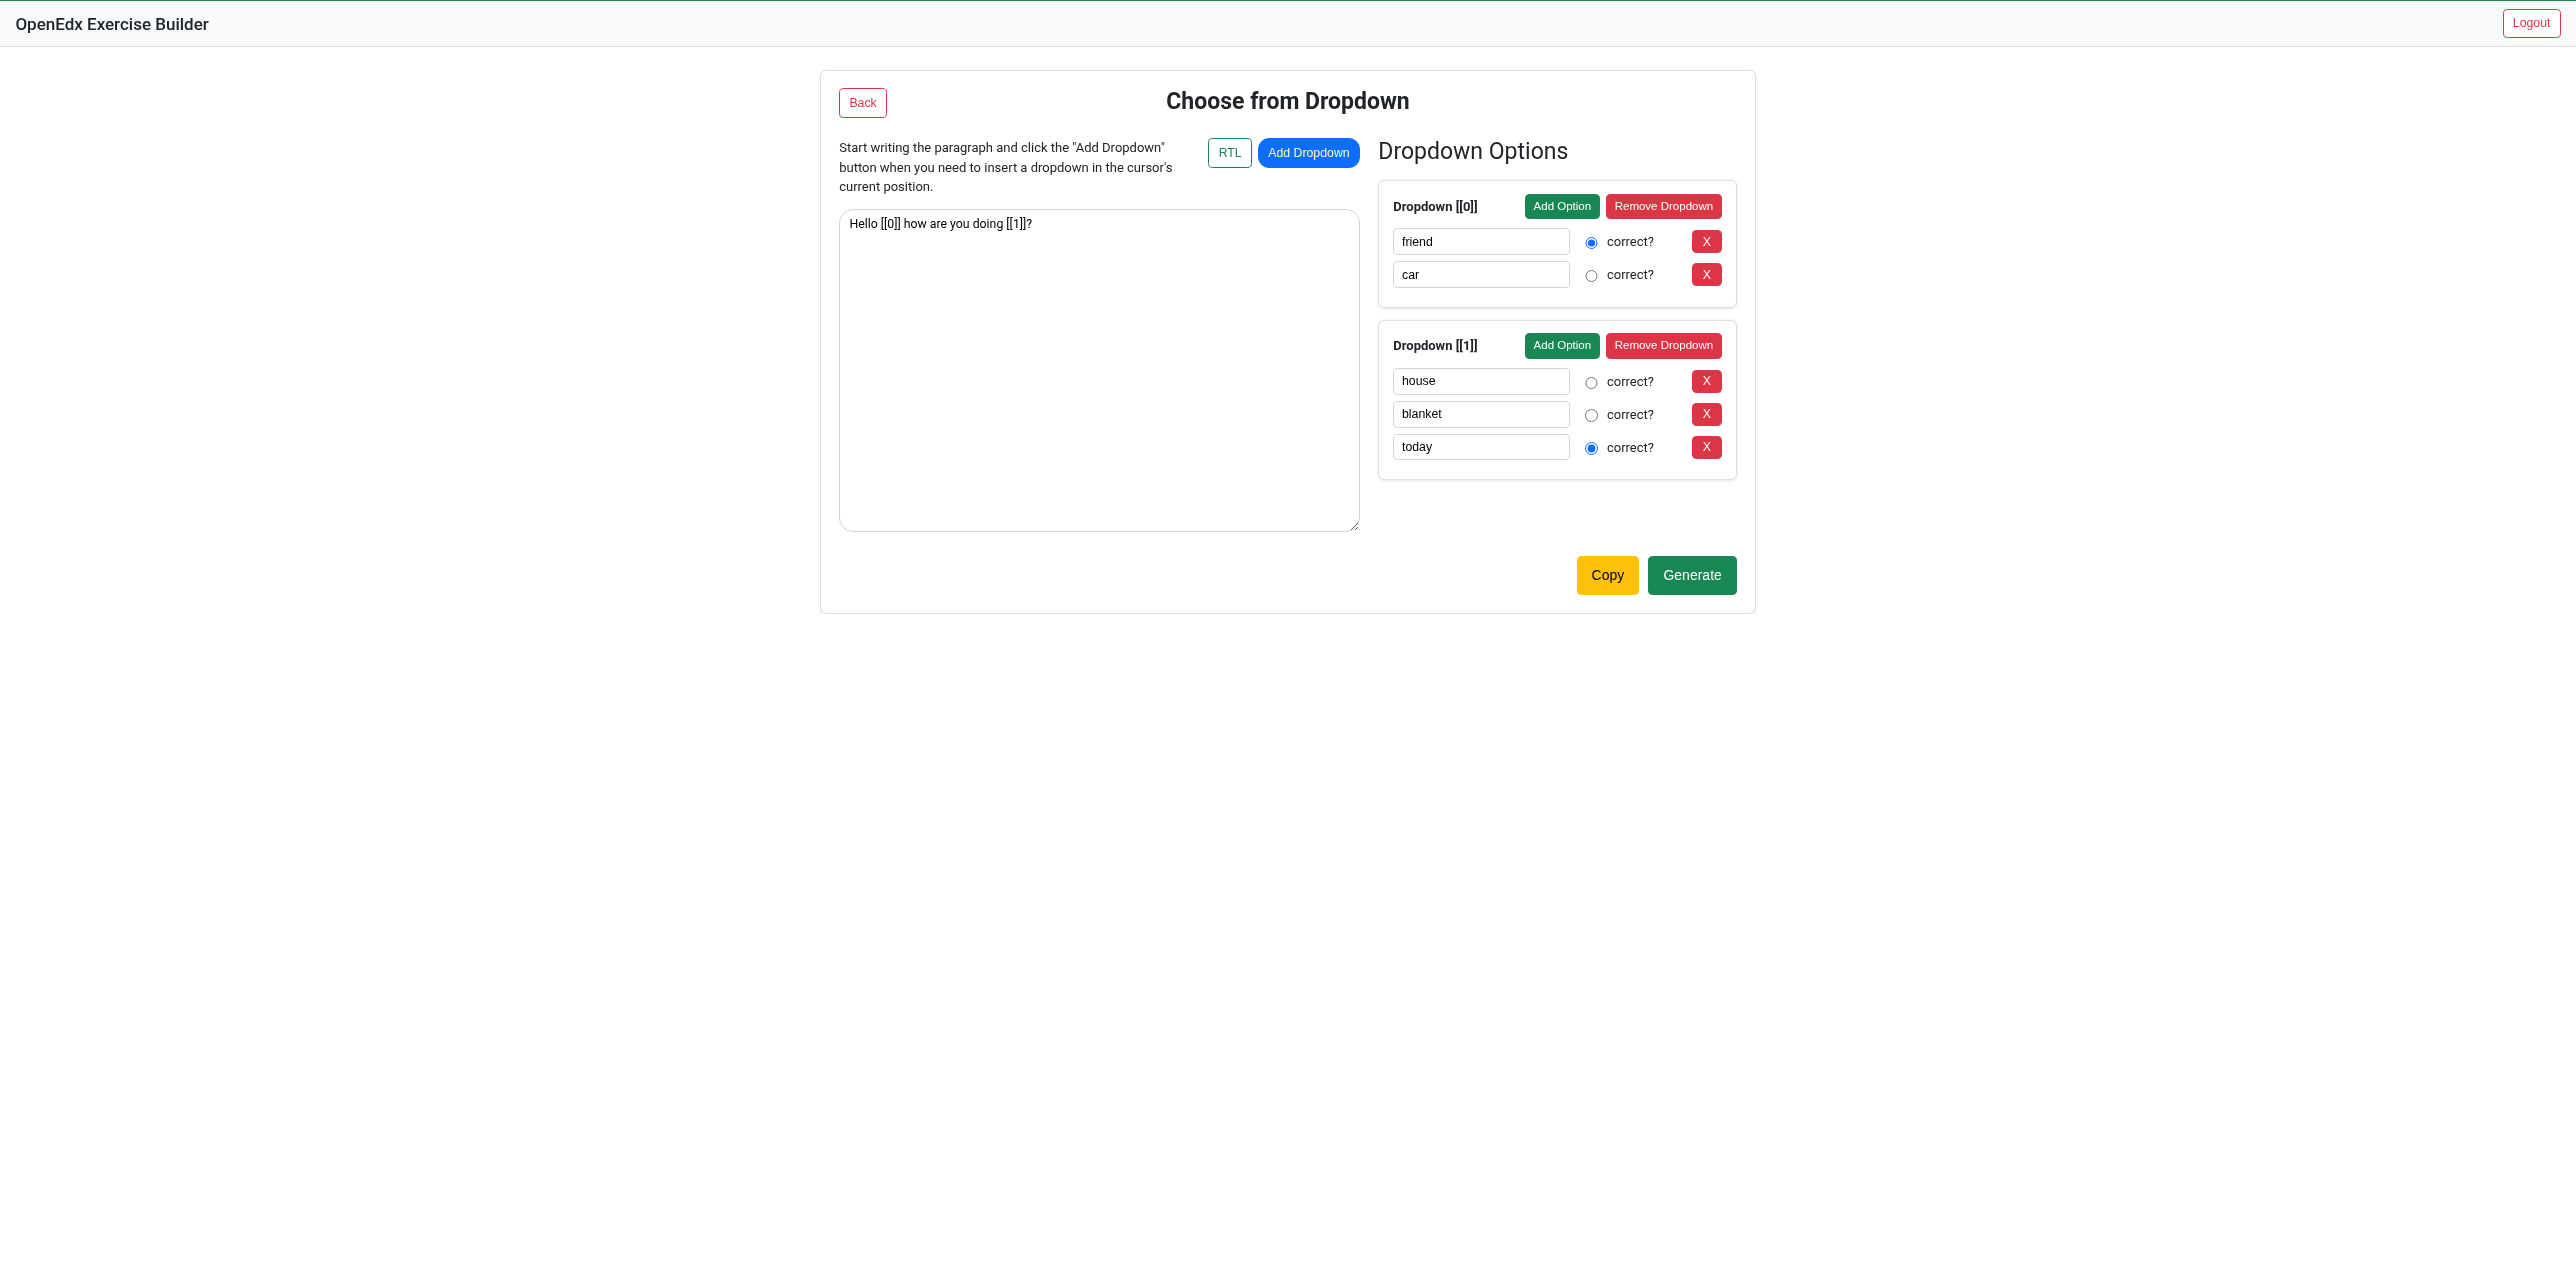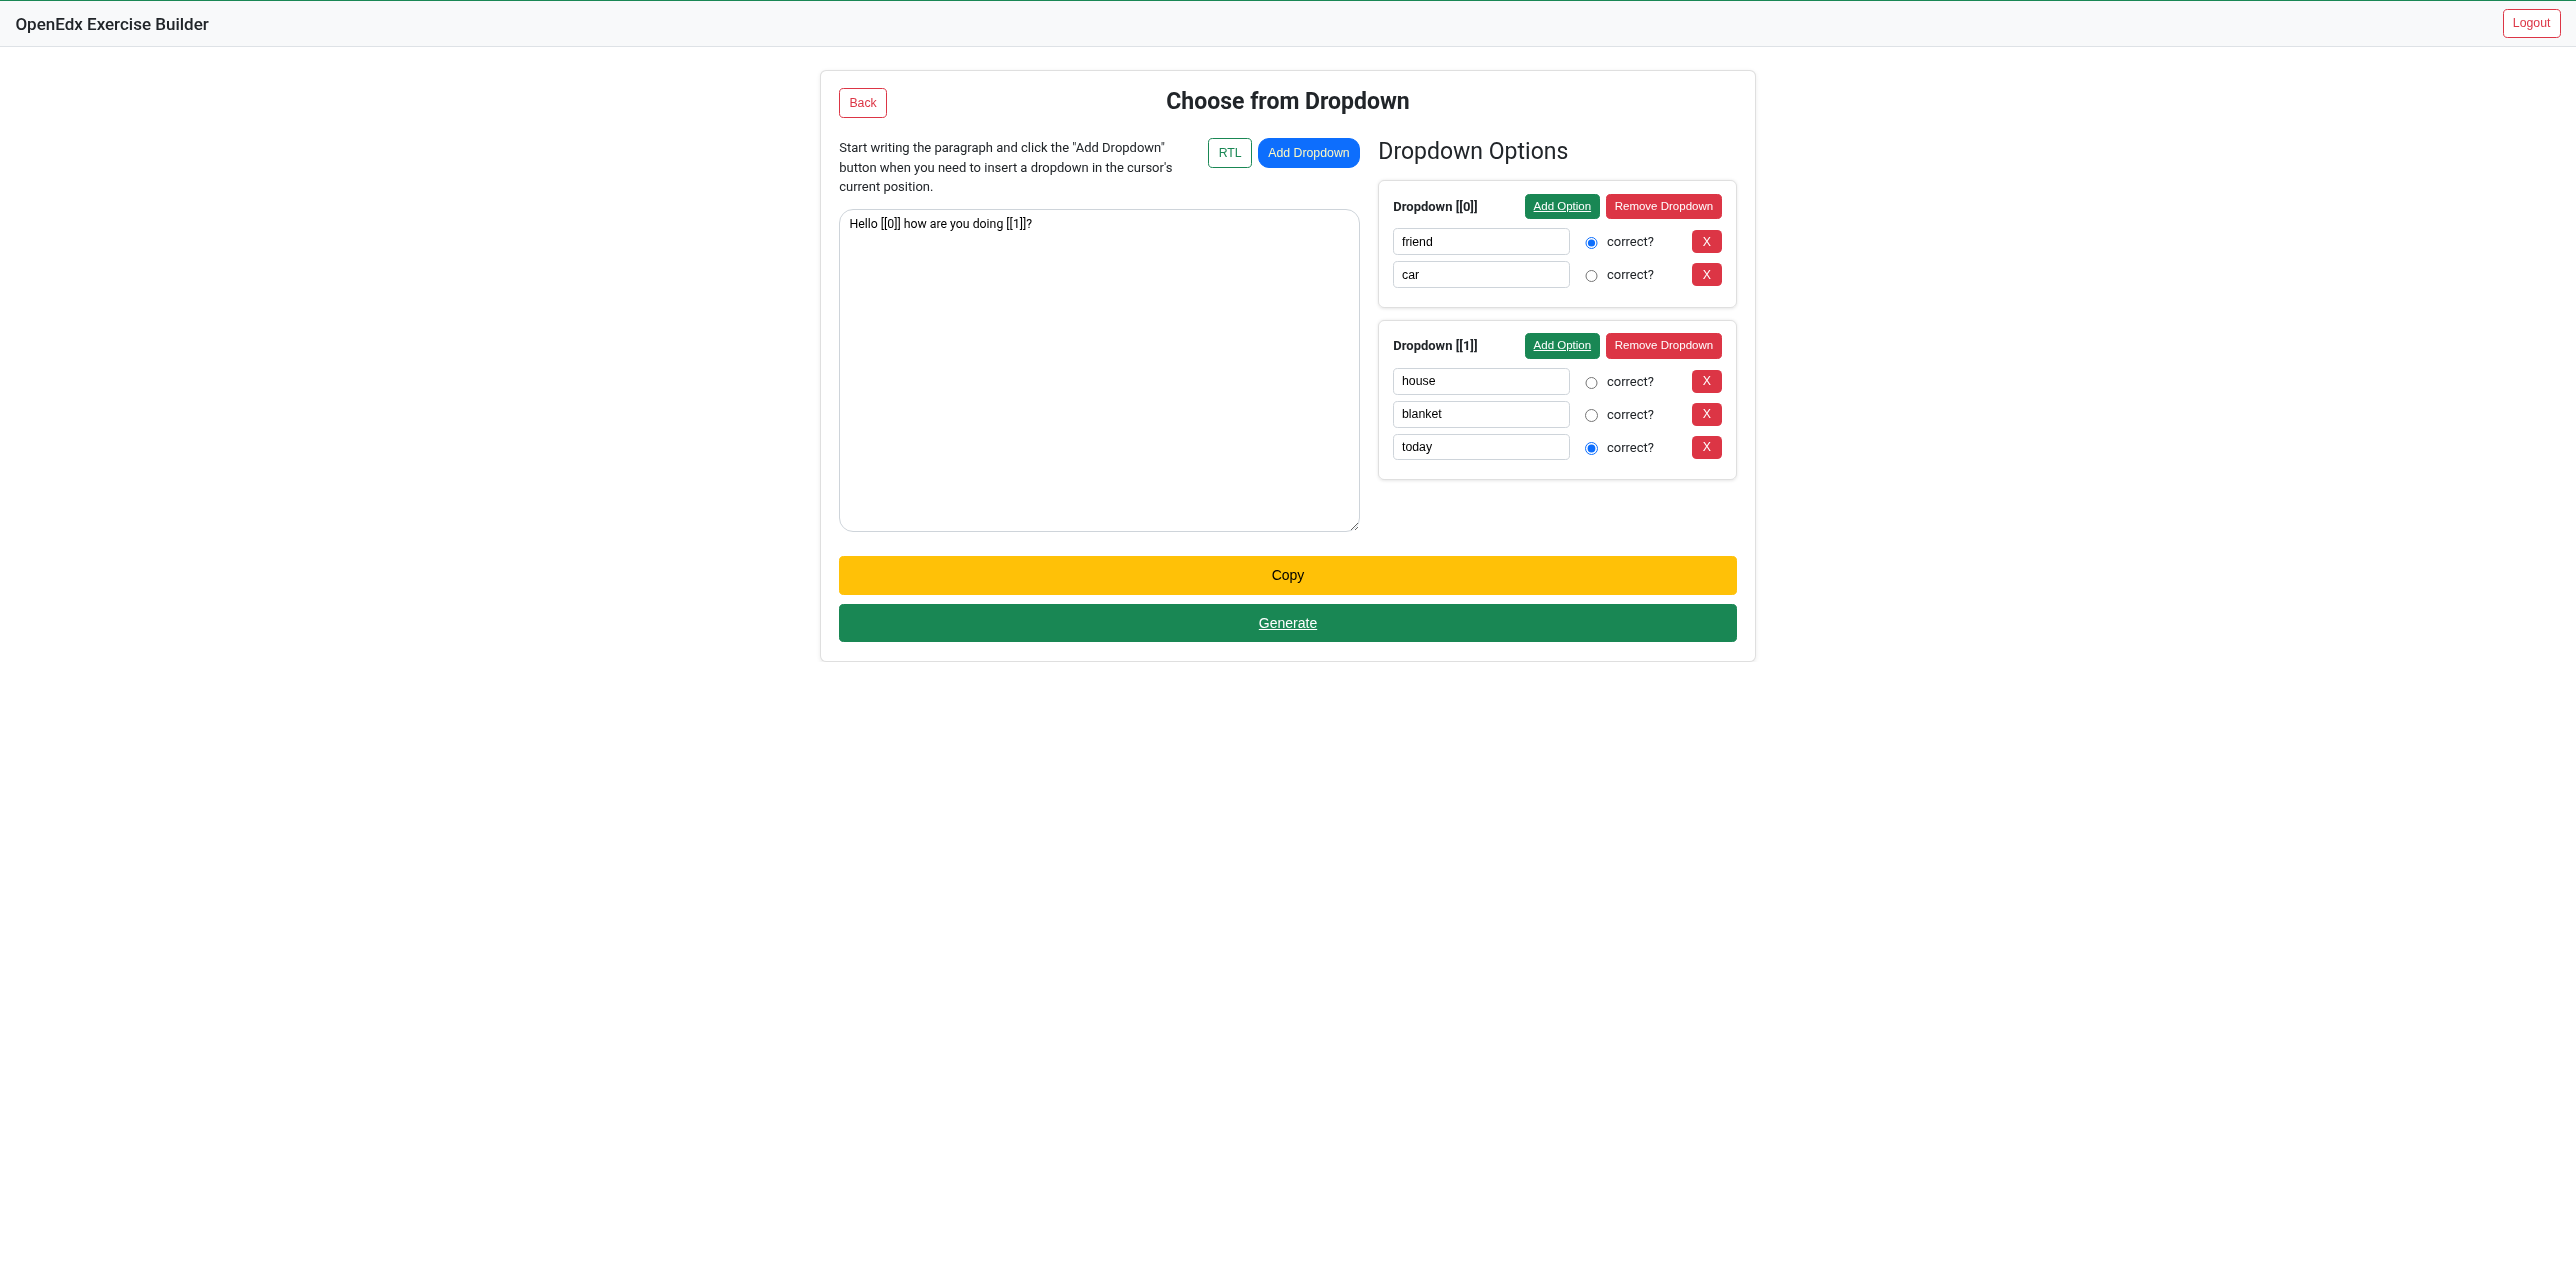--- a/index.html
+++ b/index.html
@@ -45,21 +45,20 @@
   .btn-primary {
     background: #0d6efd;
     border-color: #0d6efd;
     color: #fef9c3;
     border-radius: 11px;
   }
   .btn-success {
     background: #198754;
     border-color: #198754;
     color: #fff;
-    text-decoration: underline;
   }
   .btn-danger {
     background: #dc3545;
     border-color: #dc3545;
     color: #fff;
   }
   .btn-warning {
     background: #ffc107;
     border-color: #ffc107;
     color: #000;
@@ -197,21 +196,20 @@
     border-radius: 4.6px;
     padding: 4.6px 10.8px;
     font-size: 12.3px;
     cursor: pointer;
   }
   .footer-row {
     display: flex;
     justify-content: flex-end;
     gap: 9.2px;
     margin-top: 21.6px;
-    flex-direction: column;
   }
   .footer-row .btn {
     padding: 7.7px 14px;
     font-size: 14px;
   }
 </style>
 </head>
 <body>
 
 <div class="navbar">

